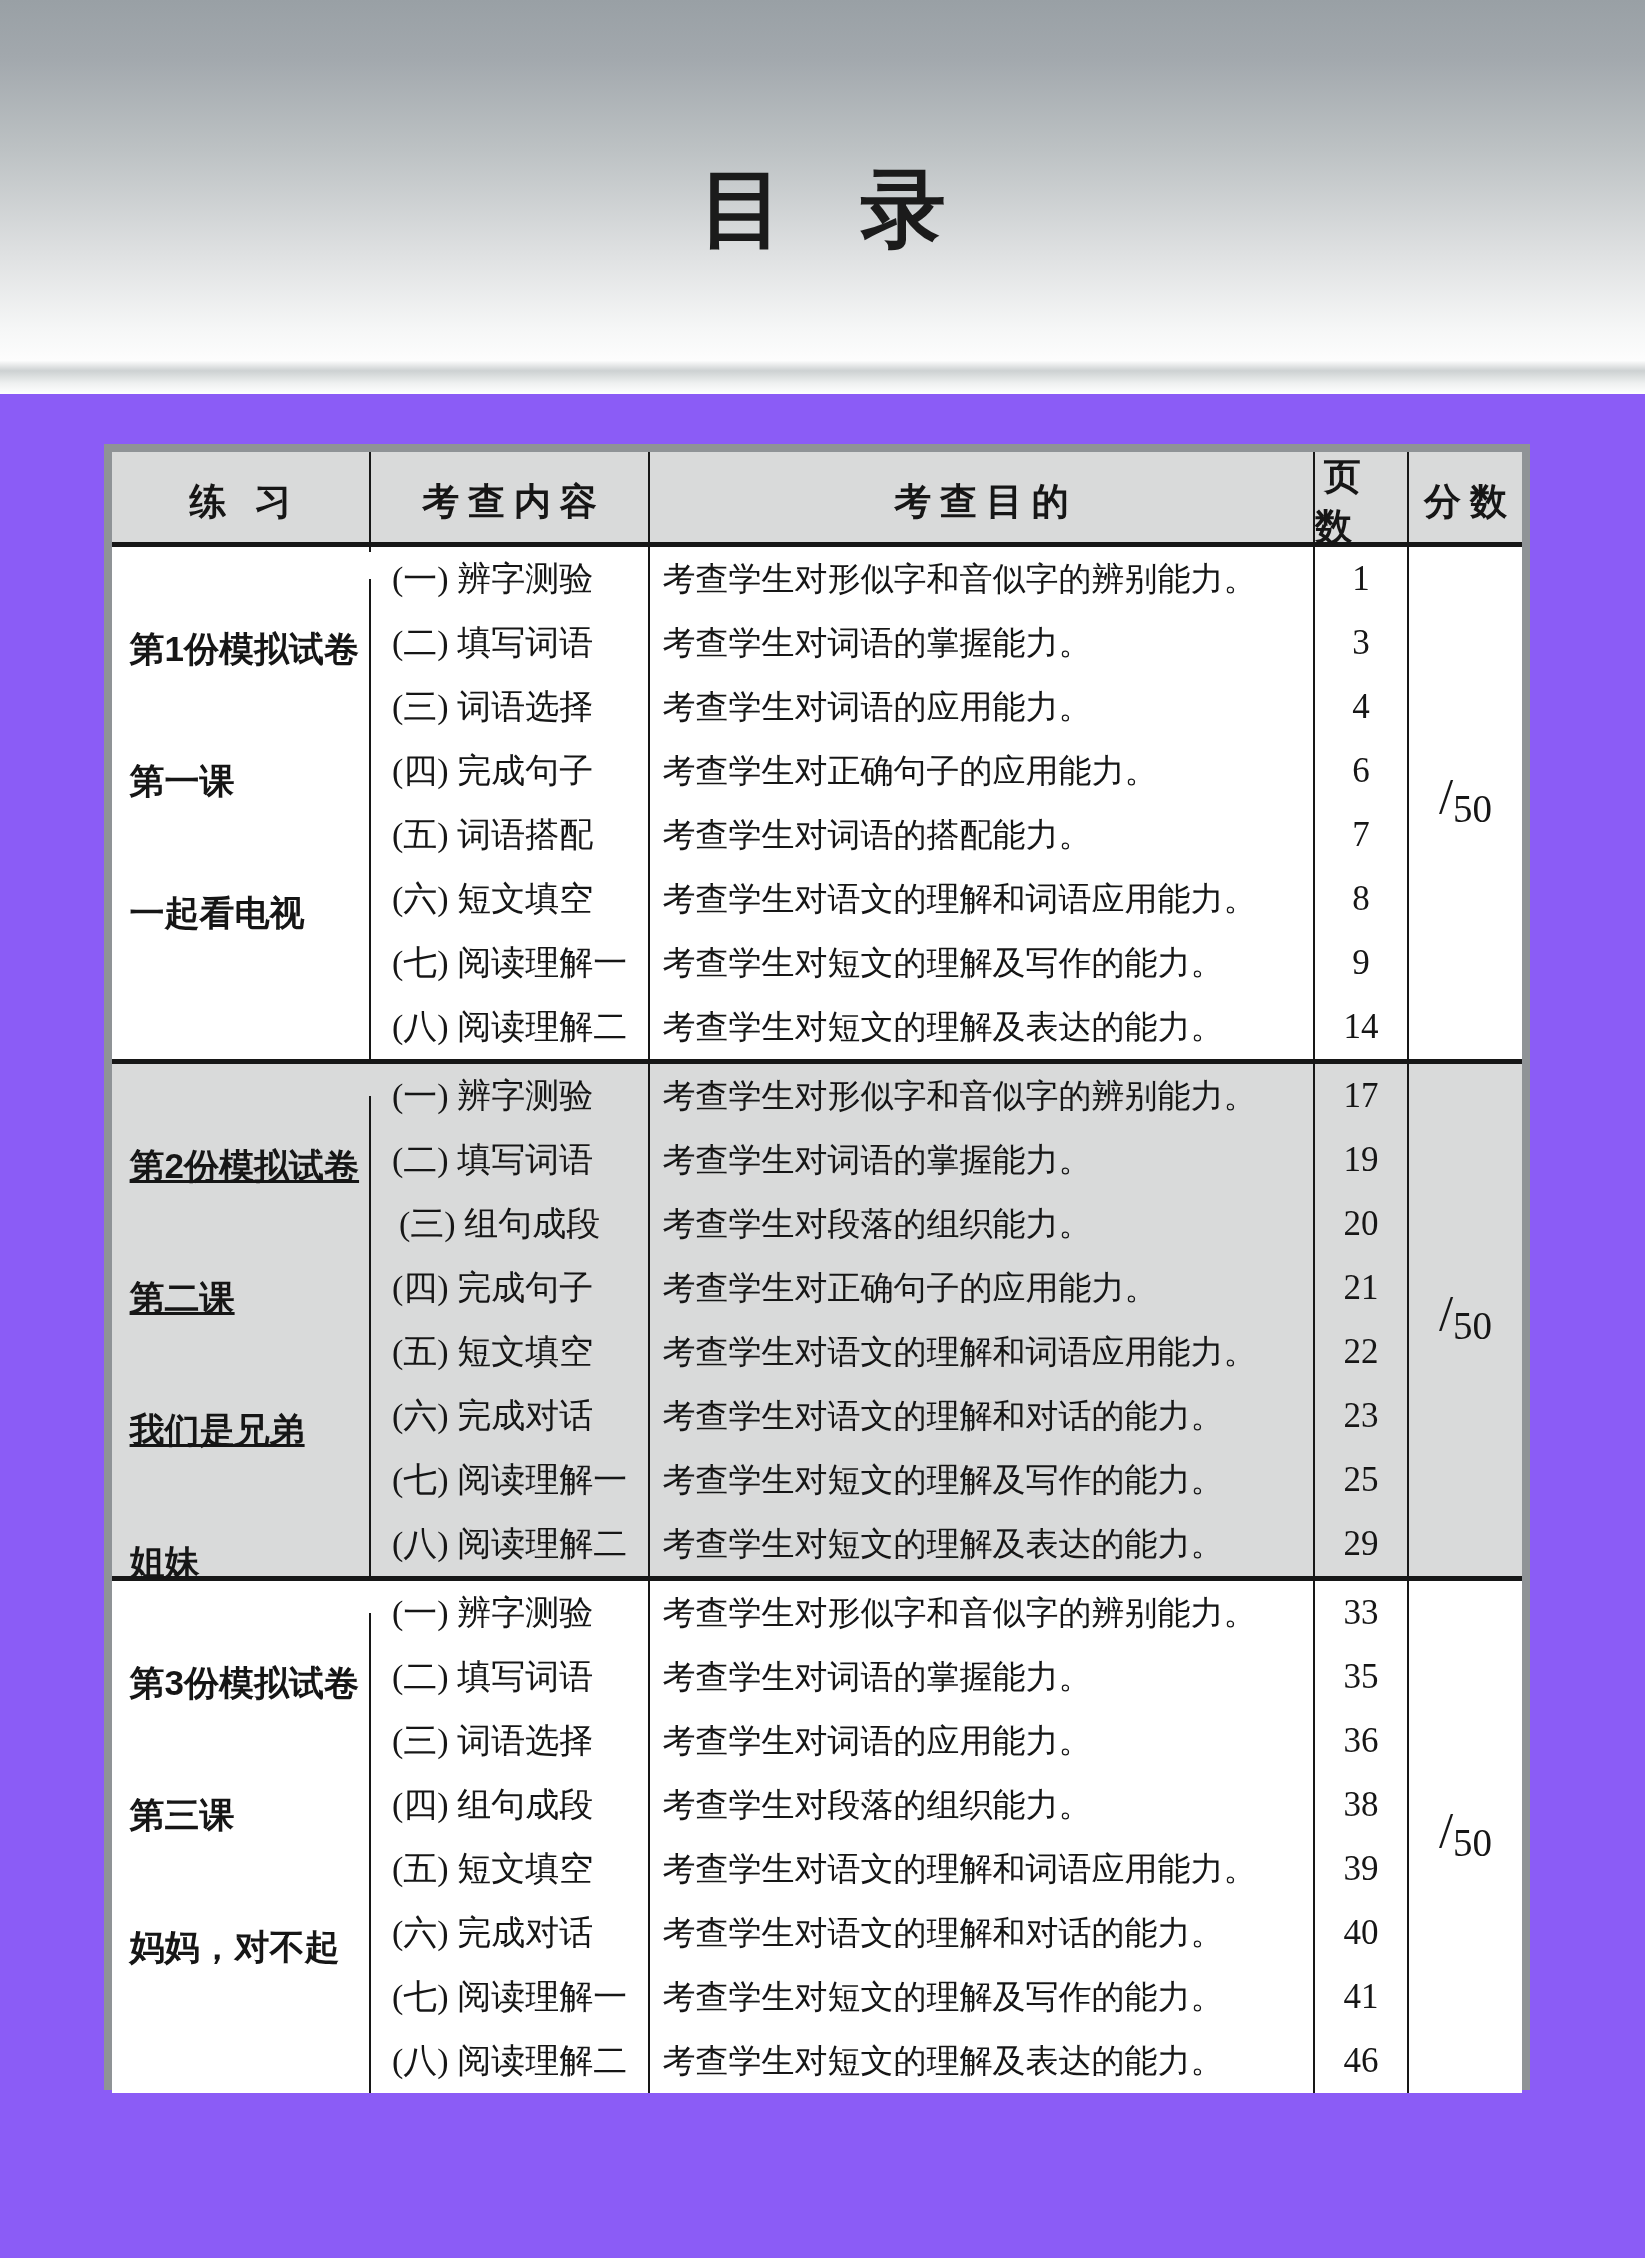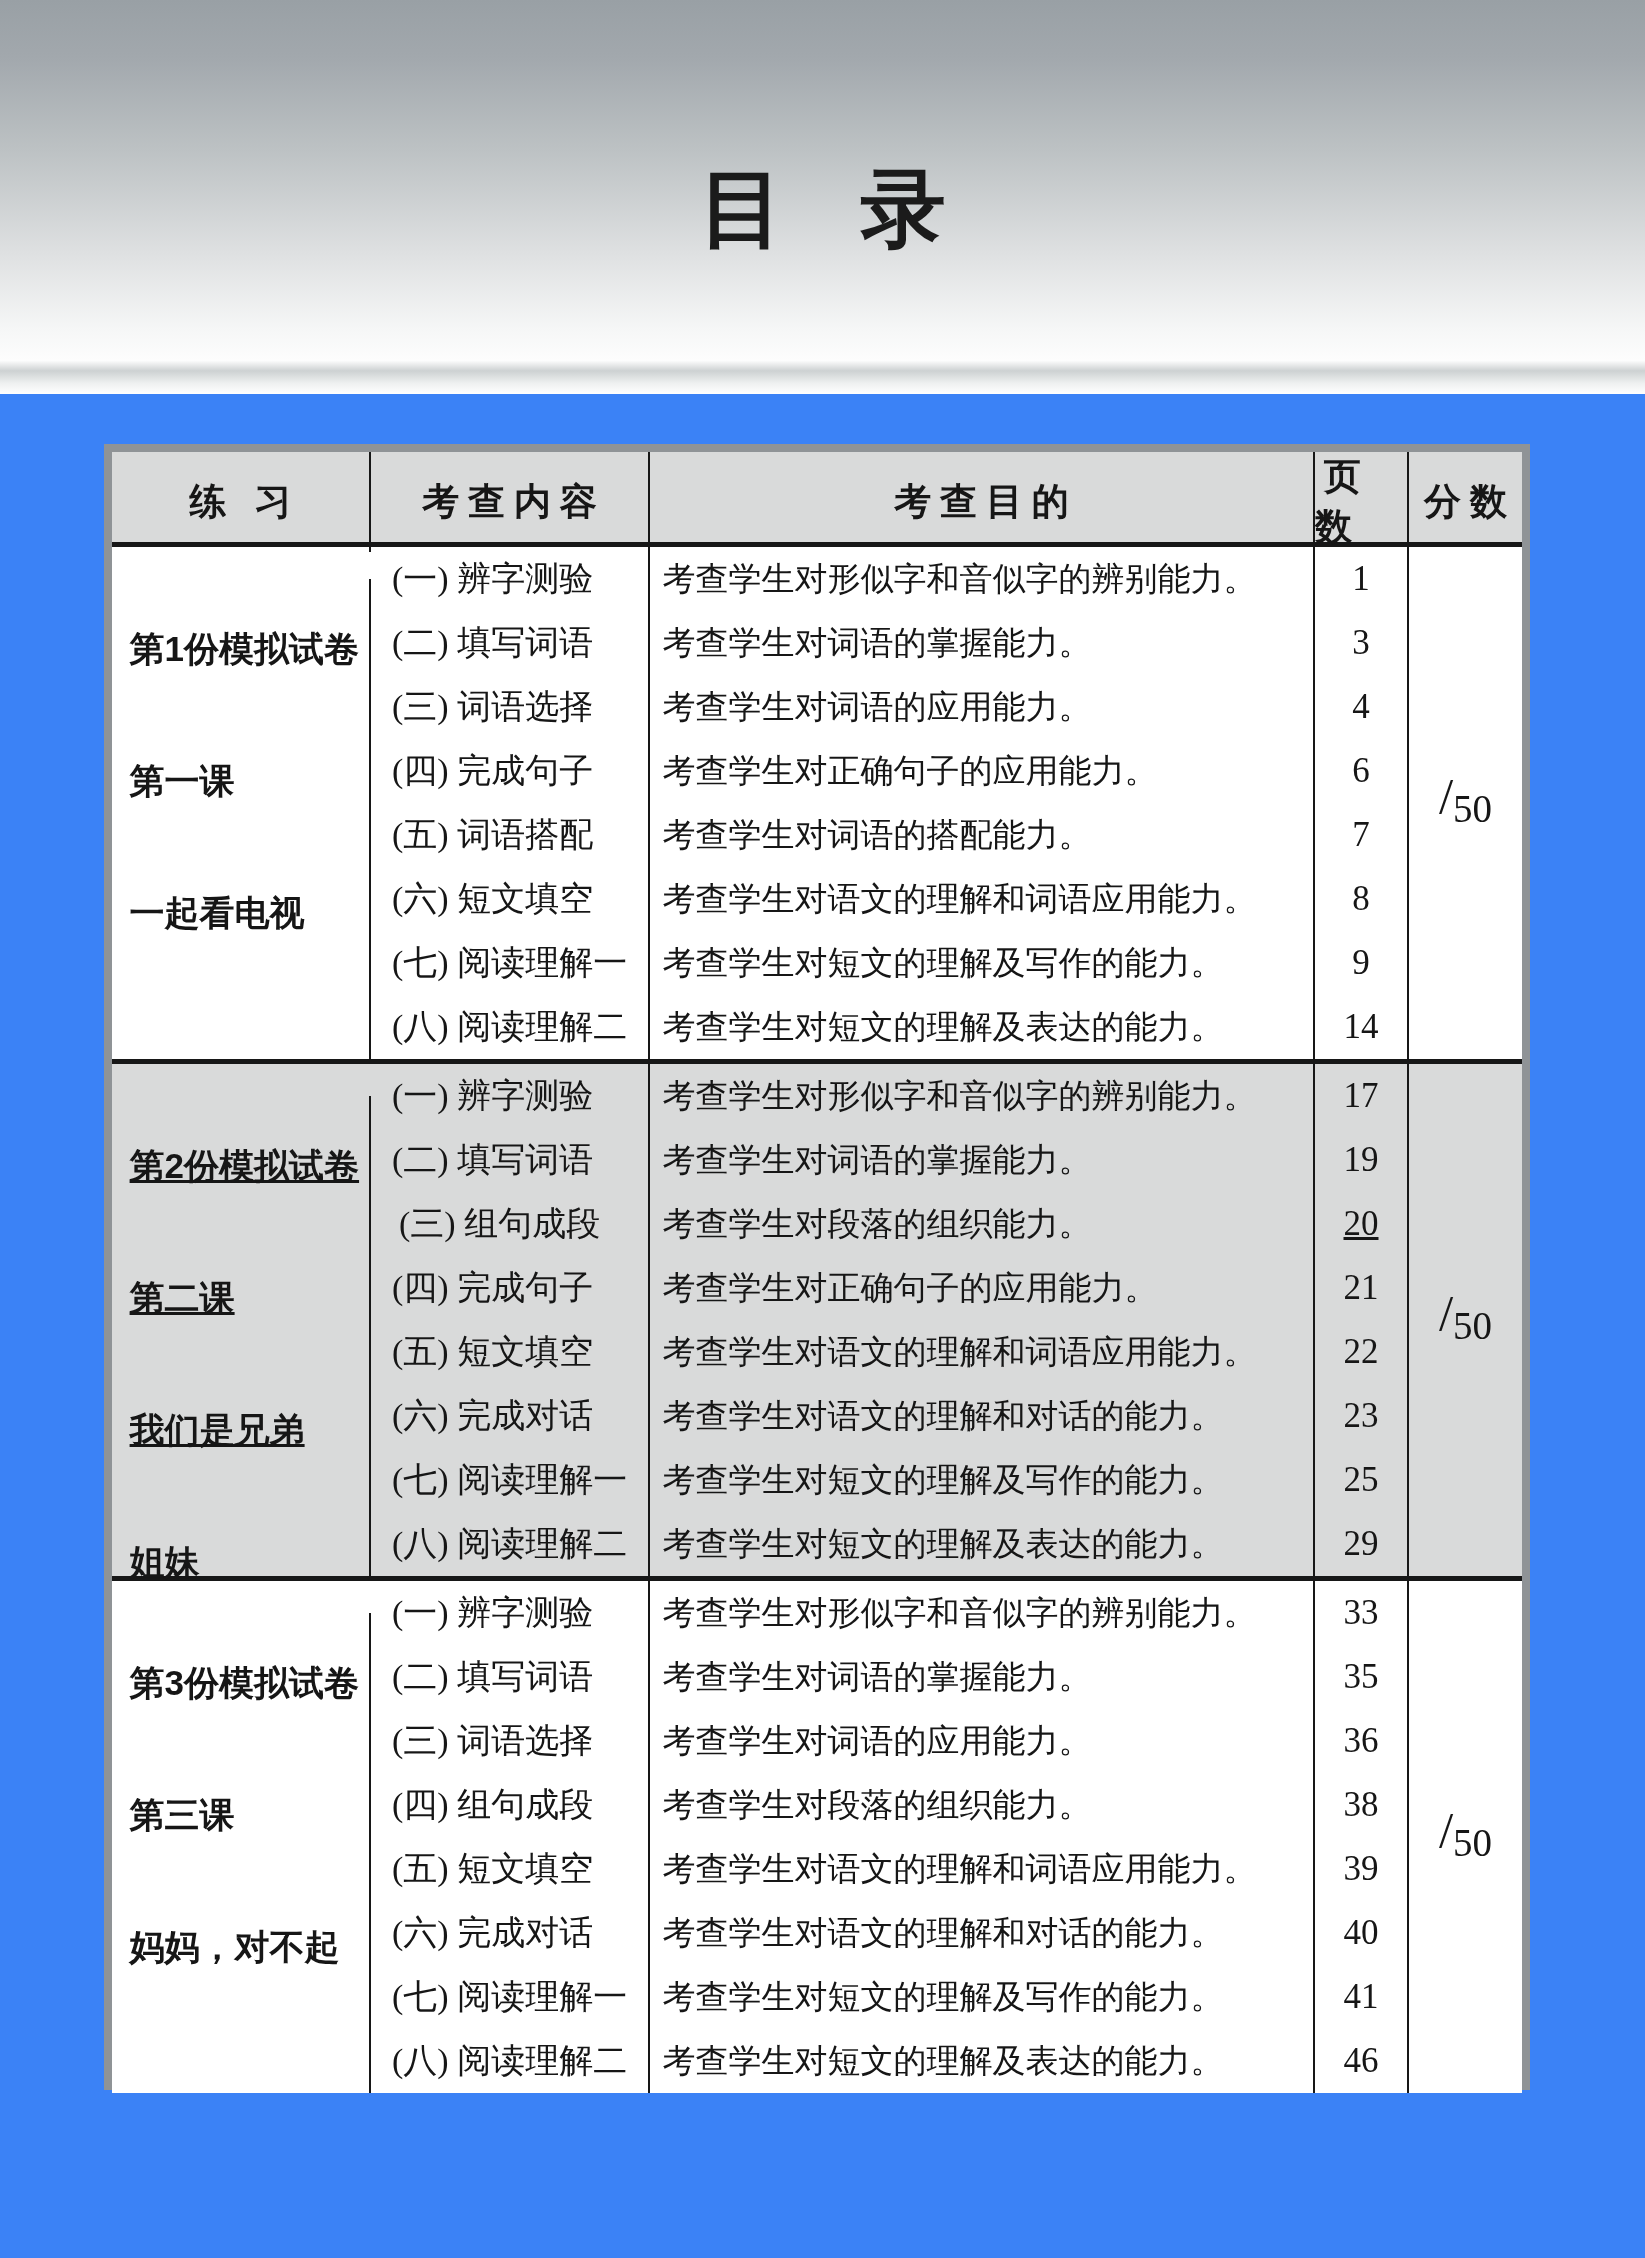--- a/index.html
+++ b/index.html
@@ -4,21 +4,21 @@
 <style>
   html, body {
     margin: 0;
     padding: 0;
     background: #ffffff;
   }
   .page {
     position: relative;
     width: 1645px;
     height: 2258px;
-    background: #3b82f6;
+    background: #8b5cf6;
     overflow: hidden;
     font-family: "Liberation Serif", serif;
     color: #161616;
   }
 
   
   .banner {
     position: absolute;
     top: 0; left: 0;
     width: 100%;
@@ -224,21 +224,21 @@
             <div class="ex-line">姐妹</div>
           </div>
           <div class="cell cell-content" style="grid-row: 1;">(一) 辨字测验</div>
           <div class="cell cell-purpose" style="grid-row: 1;">考查学生对形似字和音似字的辨别能力。</div>
           <div class="cell cell-page" style="grid-row: 1;">17</div>
           <div class="cell cell-content" style="grid-row: 2;">(二) 填写词语</div>
           <div class="cell cell-purpose" style="grid-row: 2;">考查学生对词语的掌握能力。</div>
           <div class="cell cell-page" style="grid-row: 2;">19</div>
           <div class="cell cell-content" style="grid-row: 3; padding-left: 28px;">(三) 组句成段</div>
           <div class="cell cell-purpose" style="grid-row: 3;">考查学生对段落的组织能力。</div>
-          <div class="cell cell-page" style="grid-row: 3; text-decoration: underline;">20</div>
+          <div class="cell cell-page" style="grid-row: 3;">20</div>
           <div class="cell cell-content" style="grid-row: 4;">(四) 完成句子</div>
           <div class="cell cell-purpose" style="grid-row: 4;">考查学生对正确句子的应用能力。</div>
           <div class="cell cell-page" style="grid-row: 4;">21</div>
           <div class="cell cell-content" style="grid-row: 5;">(五) 短文填空</div>
           <div class="cell cell-purpose" style="grid-row: 5;">考查学生对语文的理解和词语应用能力。</div>
           <div class="cell cell-page" style="grid-row: 5;">22</div>
           <div class="cell cell-content" style="grid-row: 6;">(六) 完成对话</div>
           <div class="cell cell-purpose" style="grid-row: 6;">考查学生对语文的理解和对话的能力。</div>
           <div class="cell cell-page" style="grid-row: 6;">23</div>
           <div class="cell cell-content" style="grid-row: 7;">(七) 阅读理解一</div>

